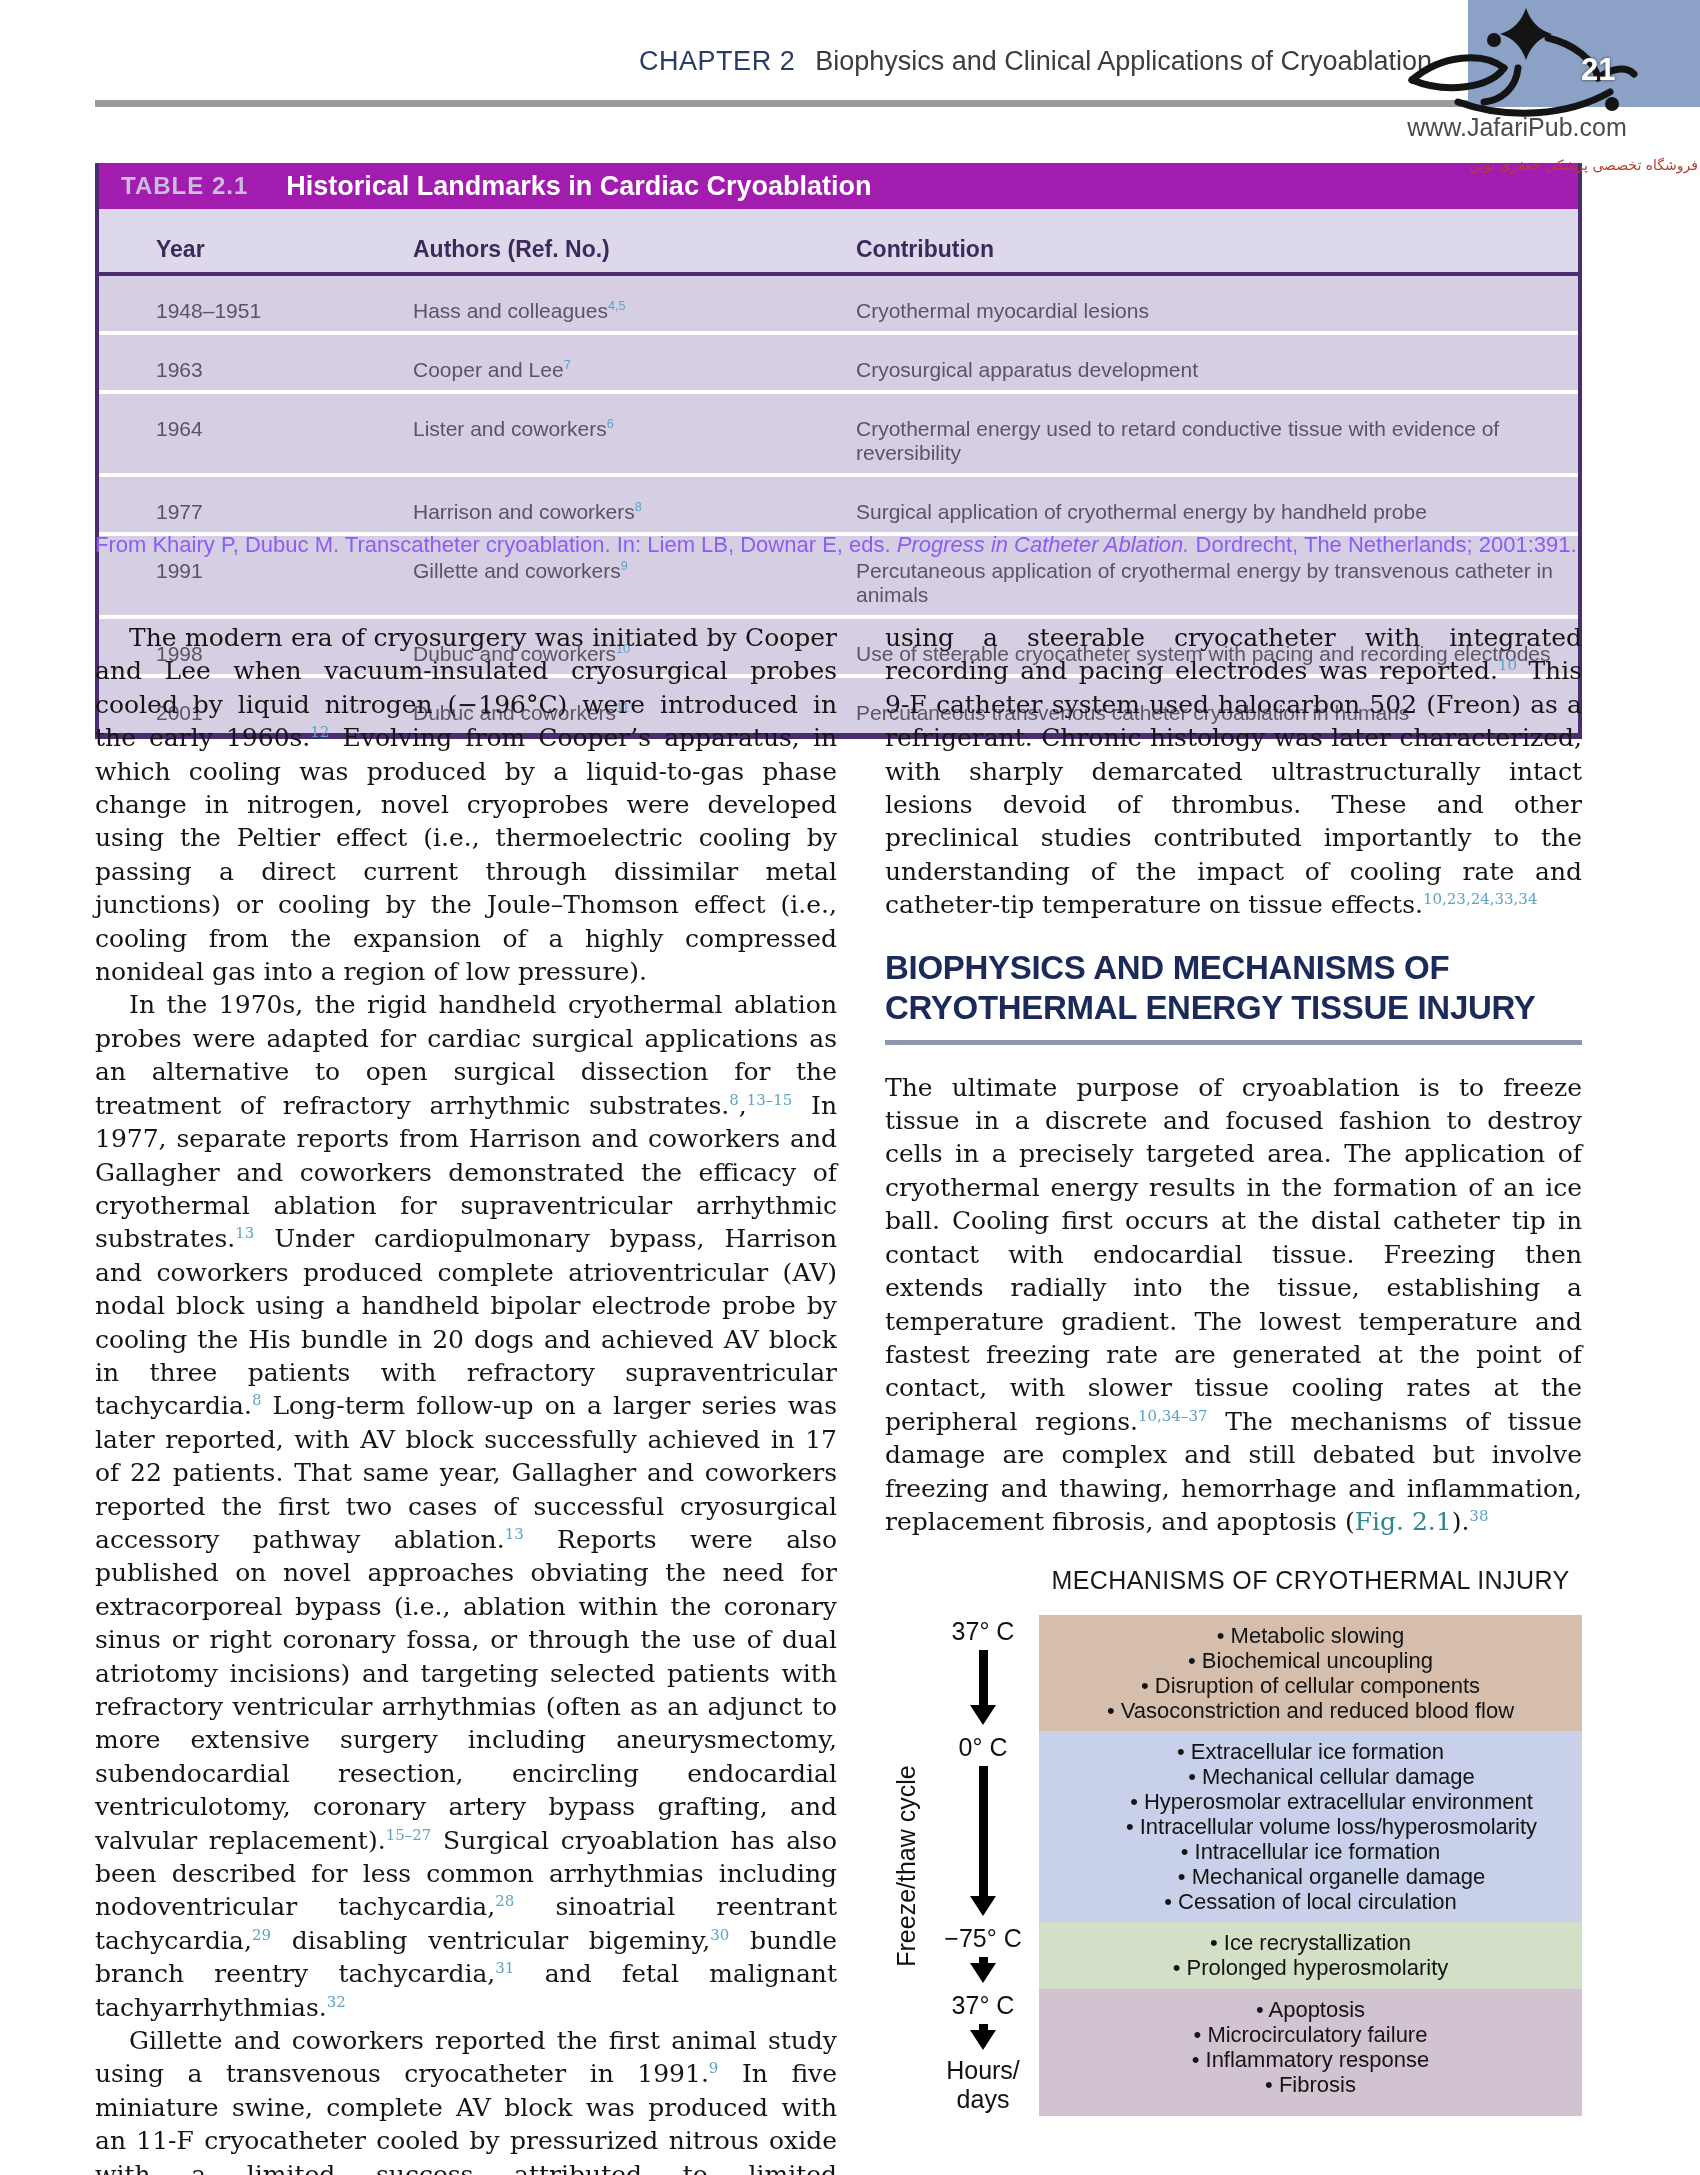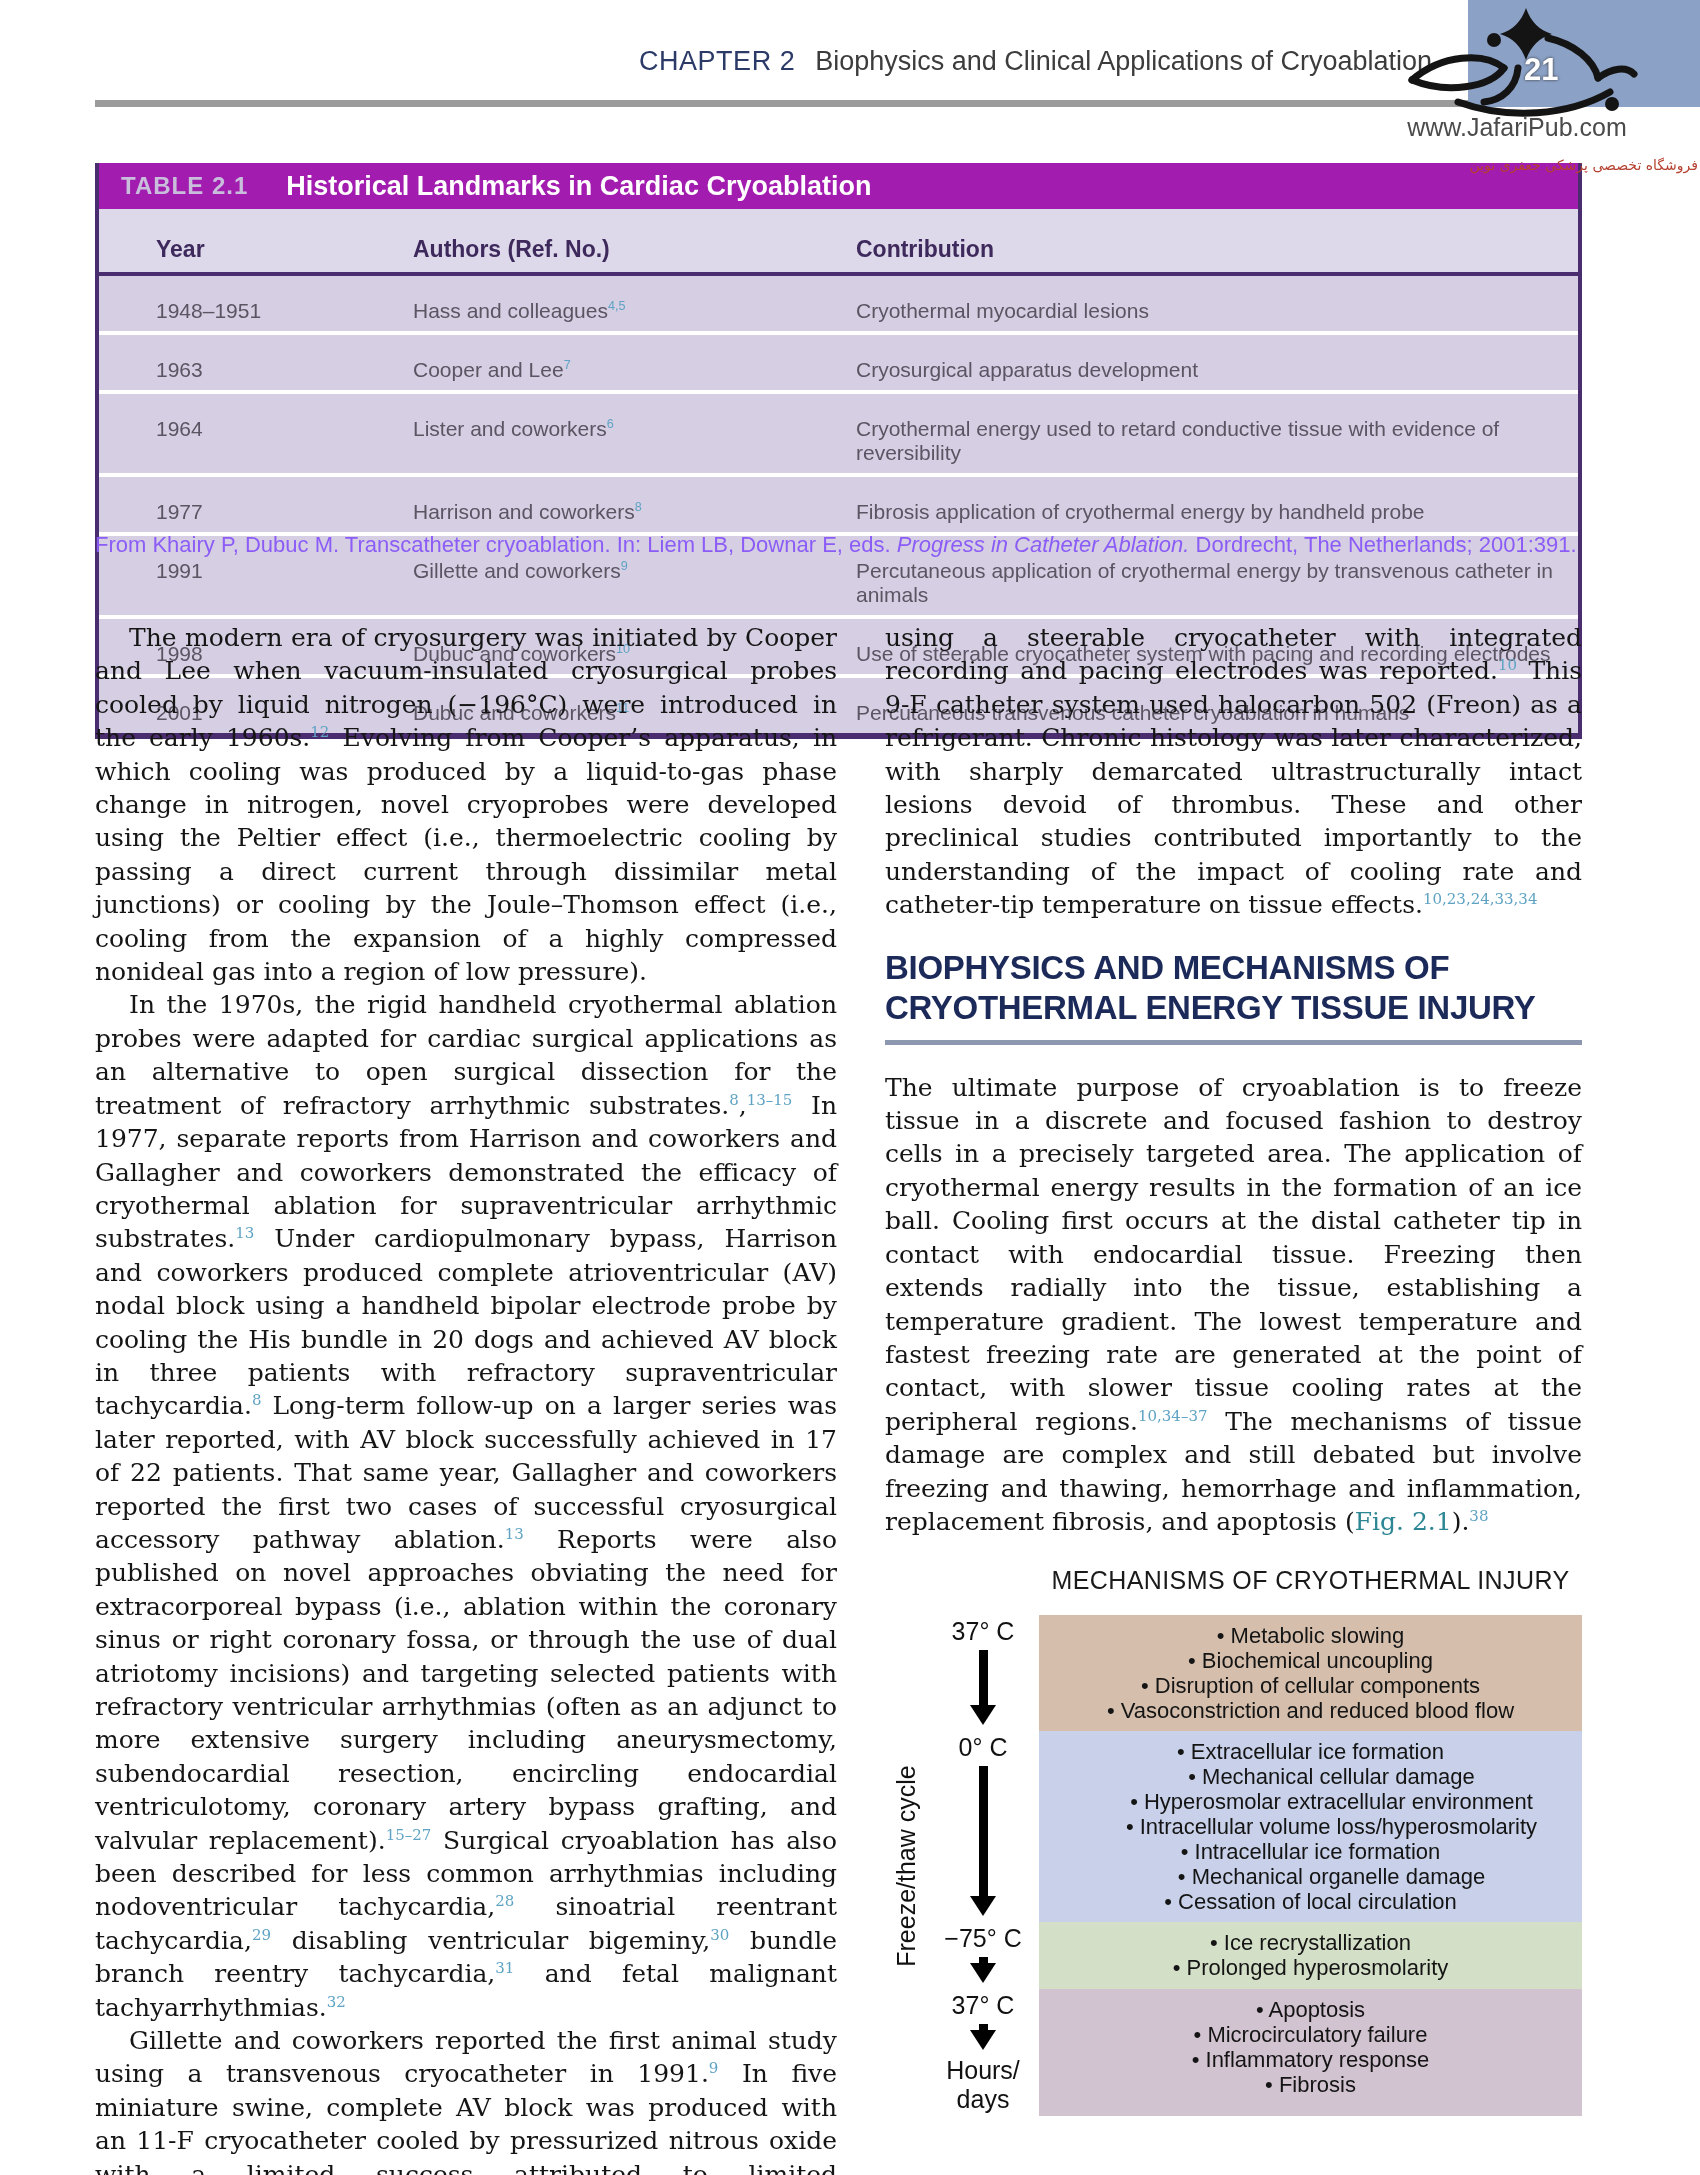--- a/index.html
+++ b/index.html
@@ -6,21 +6,21 @@
   body{width:1700px;height:2175px;position:relative;background:#ffffff;overflow:hidden;
        font-family:"Liberation Sans",sans-serif;}
 
   
   .hdr-line{position:absolute;left:95px;top:46px;width:1337px;text-align:right;
             font-size:27px;color:#3c3c3c;white-space:nowrap;}
   .hdr-line .chap{font-weight:normal;color:#2b3a66;margin-right:20px;letter-spacing:.5px;margin-top:14px;}
   .hdr-rule{position:absolute;left:95px;top:100px;width:1487px;height:7px;background:#9b9b9b;}
   .corner-box{position:absolute;left:1468px;top:0;width:232px;height:107px;background:#8ba1c6;}
   .logo{position:absolute;left:1398px;top:4px;width:244px;height:114px;z-index:2;}
-  .pagenum{position:absolute;left:1524px;top:52px;z-index:3;font-weight:bold;font-size:31px;color:#fff;
+  .pagenum{position:absolute;left:1581px;top:52px;z-index:3;font-weight:bold;font-size:31px;color:#fff;
            text-shadow:0 0 3px #333;}
   .site-url{position:absolute;left:1388px;top:113px;width:258px;text-align:center;
             font-size:25px;color:#4b4b4b;z-index:2;}
   .persian{position:absolute;right:2px;top:157px;font-family:"DejaVu Sans",sans-serif;
            font-size:14px;color:#b5402f;direction:rtl;z-index:4;}
 
   
   .tablewrap{position:absolute;left:95px;top:163px;width:1487px;
              border-left:4px solid #4a2d6e;border-right:4px solid #4a2d6e;border-bottom:6px solid #4a2d6e;
              box-sizing:border-box;}
@@ -116,21 +116,21 @@
         <div class="t-cell">Cryosurgical apparatus development</div>
       </div>
       <div class="t-grid t-row">
         <div class="t-cell c1">1964</div>
         <div class="t-cell">Lister and coworkers<sup class="sup">6</sup></div>
         <div class="t-cell">Cryothermal energy used to retard conductive tissue with evidence of reversibility</div>
       </div>
       <div class="t-grid t-row">
         <div class="t-cell c1">1977</div>
         <div class="t-cell">Harrison and coworkers<sup class="sup">8</sup></div>
-        <div class="t-cell">Fibrosis application of cryothermal energy by handheld probe</div>
+        <div class="t-cell">Surgical application of cryothermal energy by handheld probe</div>
       </div>
       <div class="t-grid t-row">
         <div class="t-cell c1">1991</div>
         <div class="t-cell">Gillette and coworkers<sup class="sup">9</sup></div>
         <div class="t-cell">Percutaneous application of cryothermal energy by transvenous catheter in animals</div>
       </div>
       <div class="t-grid t-row">
         <div class="t-cell c1">1998</div>
         <div class="t-cell">Dubuc and coworkers<sup class="sup">10</sup></div>
         <div class="t-cell">Use of steerable cryocatheter system with pacing and recording electrodes</div>

